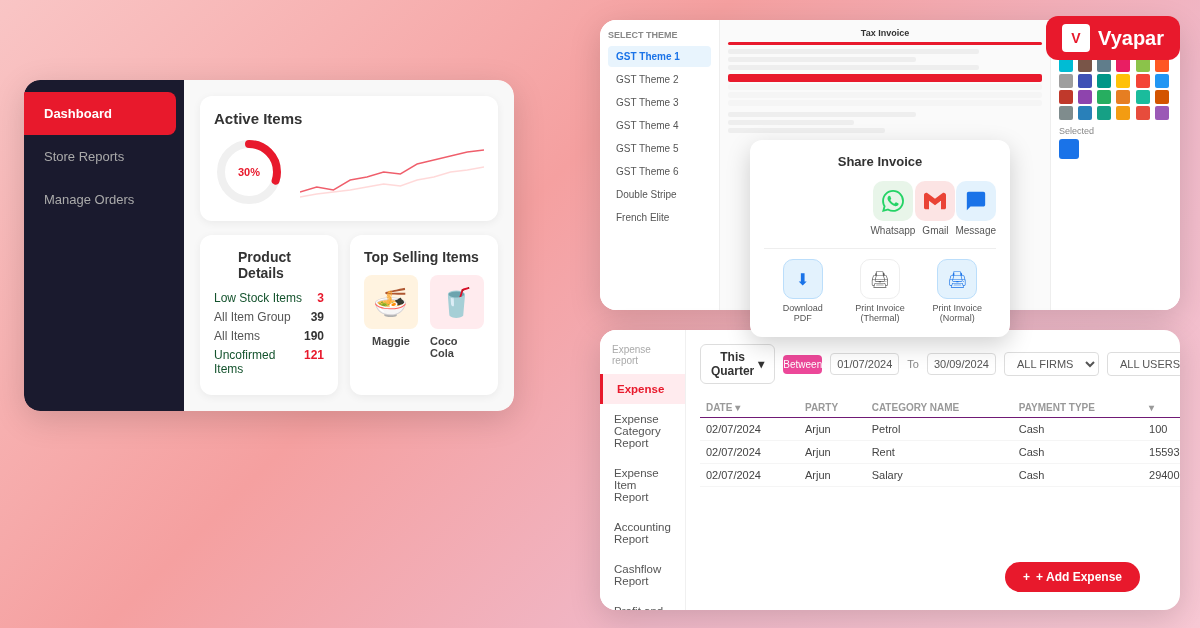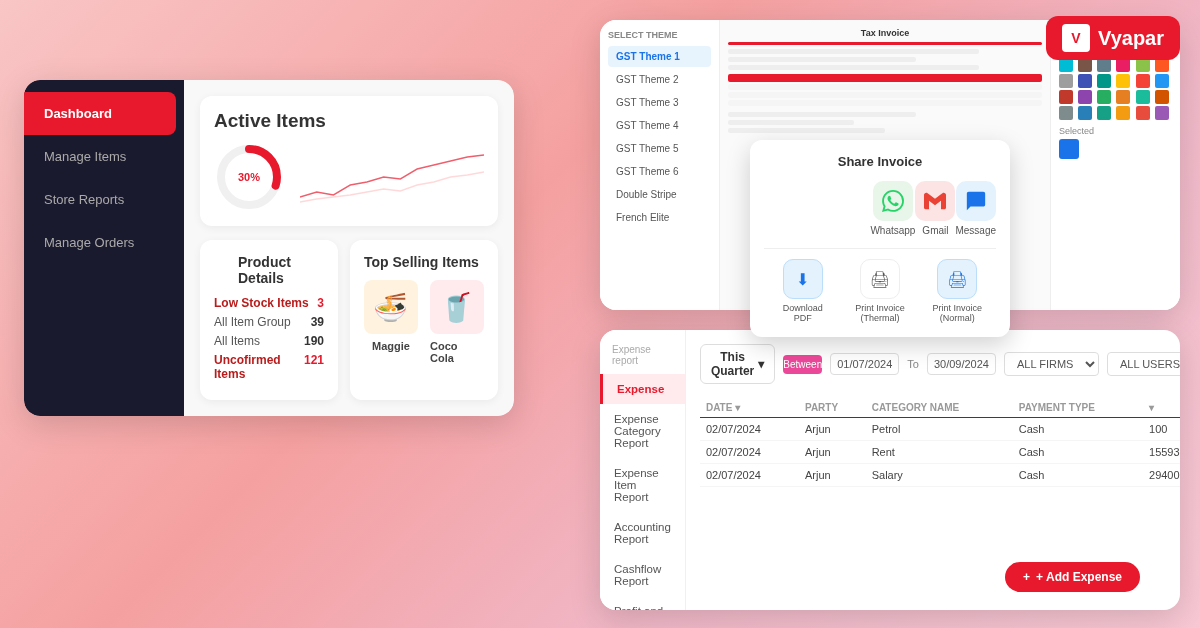--- a/index.html
+++ b/index.html
@@ -91,21 +91,21 @@
 
     
     .active-items-card {
       background: white;
       border-radius: 12px;
       padding: 14px;
       margin-bottom: 14px;
       box-shadow: 0 2px 8px rgba(0,0,0,0.06);
     }
     .active-items-card h3 {
-      font-size: 19px;
+      font-size: 15px;
       font-weight: 600;
       color: #333;
       margin-bottom: 10px;
     }
 
     
     .chart-area {
       display: flex;
       align-items: center;
       gap: 16px;
@@ -160,21 +160,21 @@
       margin-bottom: 10px;
       padding-left: 24px;
     }
     .product-row {
       display: flex;
       justify-content: space-between;
       font-size: 12px;
       margin-bottom: 5px;
       color: #555;
     }
-    .product-row .red { color: #b91c1c; font-weight: 700; }
+    .product-row .red { color: #14532d; font-weight: 400; }
     .product-row .value { font-weight: 600; color: #333; }
     .product-row .red-val { color: #e8192c; font-weight: 600; }
 
     
     .top-selling-card {
       background: white;
       border-radius: 12px;
       padding: 14px;
       flex: 1;
       box-shadow: 0 2px 8px rgba(0,0,0,0.06);
@@ -556,23 +556,20 @@
   <div class="logo-icon">V</div>
   <span class="logo-text">Vyapar</span>
 </div>
 
 <div class="left-section">
   <div class="dashboard-container">
 
     <div class="sidebar">
       <div class="sidebar-item active">
         <span>Dashboard</span>
-      </div>
-      <div class="sidebar-item">
-        <span>Manage Items</span>
       </div>
       <div class="sidebar-item">
         <span>Store Reports</span>
       </div>
       <div class="sidebar-item">
         <span>Manage Orders</span>
       </div>
     </div>
 
     <div class="main-panel">

